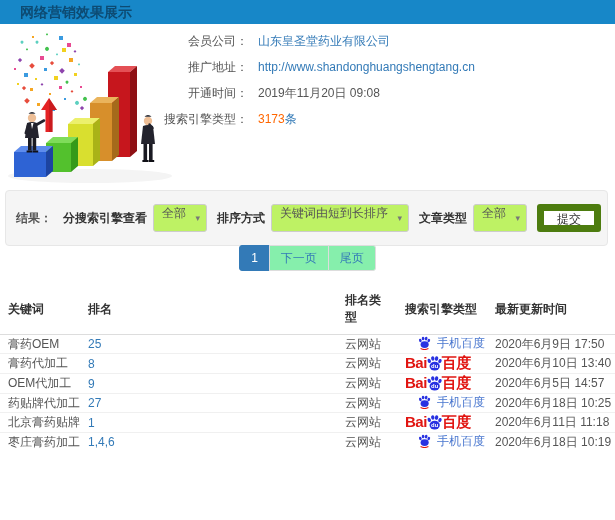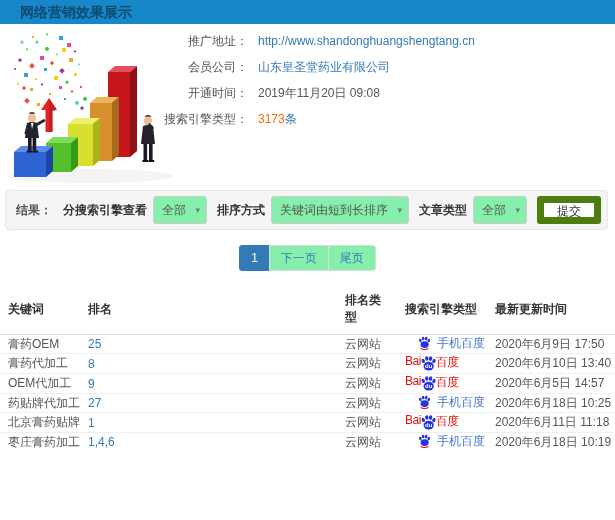--- a/index.html
+++ b/index.html
@@ -17,28 +17,28 @@
   
   .illu{position:absolute;left:2px;top:28px;}
   
   .info{position:absolute;left:140px;top:34px;width:460px;}
   .irow{display:flex;align-items:baseline;margin-bottom:11px;line-height:15px;}
   .ilabel{width:108px;text-align:right;color:#555;}
   .ival{margin-left:10px;color:#555;text-decoration:none;}
   .link{color:var(--c-link);text-decoration:none;cursor:pointer;}
   .orange{color:var(--c-orange);margin-left:10px;}
   
-  .filterbar{position:absolute;left:5px;top:190px;width:603px;height:40px;background:#f5f5f5;
+  .filterbar{position:absolute;left:5px;top:190px;width:603px;height:56px;background:#f5f5f5;
              border:1px solid #e7e7e7;border-radius:4px;display:flex;align-items:center;
              padding:0 6px 0 10px;box-sizing:border-box;}
   .result-label{font-weight:bold;color:#555;}
   .fcontrols{margin-left:auto;display:flex;align-items:center;}
   .flabel{font-weight:bold;color:#333;margin:0 6px 0 10px;white-space:nowrap;}
-  .select{position:relative;height:26px;border:1px solid #ccc;border-radius:3px;background:#86efac;
-          padding:0 20px 0 8px;color:#555;display:inline-flex;align-items:center;cursor:pointer;
+  .select{position:relative;height:26px;border:1px solid #ccc;border-radius:3px;background:#bef264;
+          padding:0 20px 0 8px;color:#555;display:inline-flex;cursor:pointer;
           white-space:nowrap;}
   .caret{position:absolute;right:6px;top:50%;transform:translateY(-52%);font-size:9px;color:#777;}
   .submit{height:28px;margin-left:10px;padding:0 13px;border:7px solid #4d7c0f;border-radius:3px;
           background:#fff;color:#333;font-size:12px;font-family:inherit;cursor:pointer;}
   
   .pager{position:absolute;left:0;top:245px;width:615px;display:flex;justify-content:center;}
   .pbtn{height:26px;min-width:10px;padding:0 11px;line-height:24px;border:1px solid #ddd;
         background:#86efac;color:var(--c-link);box-sizing:border-box;margin-left:-1px;cursor:pointer;}
   .pbtn:first-child{border-radius:3px 0 0 3px;margin-left:0;}
   .pbtn:last-child{border-radius:0 3px 3px 0;}
@@ -47,21 +47,21 @@
   .results{position:absolute;left:0;top:283px;width:615px;border-collapse:collapse;table-layout:fixed;}
   .results th{font-size:12px;font-weight:bold;color:#333;text-align:left;padding:9px 8px 8px 8px;
               border-bottom:1px solid #ddd;}
   .results td{font-size:12px;color:#555;padding:0 8px;border-top:1px solid #f0f0f0;height:15px;
               overflow:hidden;white-space:nowrap;margin-top:8px;}
   .results tbody tr:first-child td{border-top:none;}
   .rank-link{color:var(--c-link);cursor:pointer;}
   .engine{display:inline-flex;}
   .engine.mobile{padding-left:12px;}
   .mb-label{color:var(--c-mobile-tx);margin-left:5px;}
-  .bai,.bcn{color:var(--c-baidu-red);font-weight:normal;font-size:12px;letter-spacing:-0.5px;}
+  .bai,.bcn{color:var(--c-baidu-red);font-weight:bold;font-size:15px;letter-spacing:-0.5px;}
   .bai{margin-right:-2px;}
   .bcn{margin-left:-2px;}
   .engine svg{display:block;}
 </style>
 </head>
 <body>
 
 <div class="page">
 
   <div class="titlebar">
@@ -161,26 +161,26 @@
       <path d="M150.5,100 L147.5,96.5" stroke="#23232d" stroke-width="2.4" stroke-linecap="round" fill="none"></path>
       <rect x="141.5" y="116" width="3.6" height="16" fill="#1a1a22"></rect>
       <rect x="147" y="116" width="3.6" height="16" fill="#1a1a22"></rect>
       <rect x="140.4" y="132" width="5.6" height="2" fill="#101016"></rect>
       <rect x="146.4" y="132" width="5.8" height="2" fill="#101016"></rect>
     </g>
   </svg>
 
   <div class="info">
     <div class="irow">
+      <span class="ilabel">会员公司：</span>
+      <a class="ival link">山东皇圣堂药业有限公司</a>
+    </div>
+    <div class="irow">
       <span class="ilabel">推广地址：</span>
       <a class="ival link">http://www.shandonghuangshengtang.cn</a>
-    </div>
-    <div class="irow">
-      <span class="ilabel">会员公司：</span>
-      <a class="ival link">山东皇圣堂药业有限公司</a>
     </div>
     <div class="irow">
       <span class="ilabel">开通时间：</span>
       <span class="ival">2019年11月20日 09:08</span>
     </div>
     <div class="irow">
       <span class="ilabel">搜索引擎类型：</span>
       <span class="orange">3173</span>
       <a class="link">条</a>
     </div>

